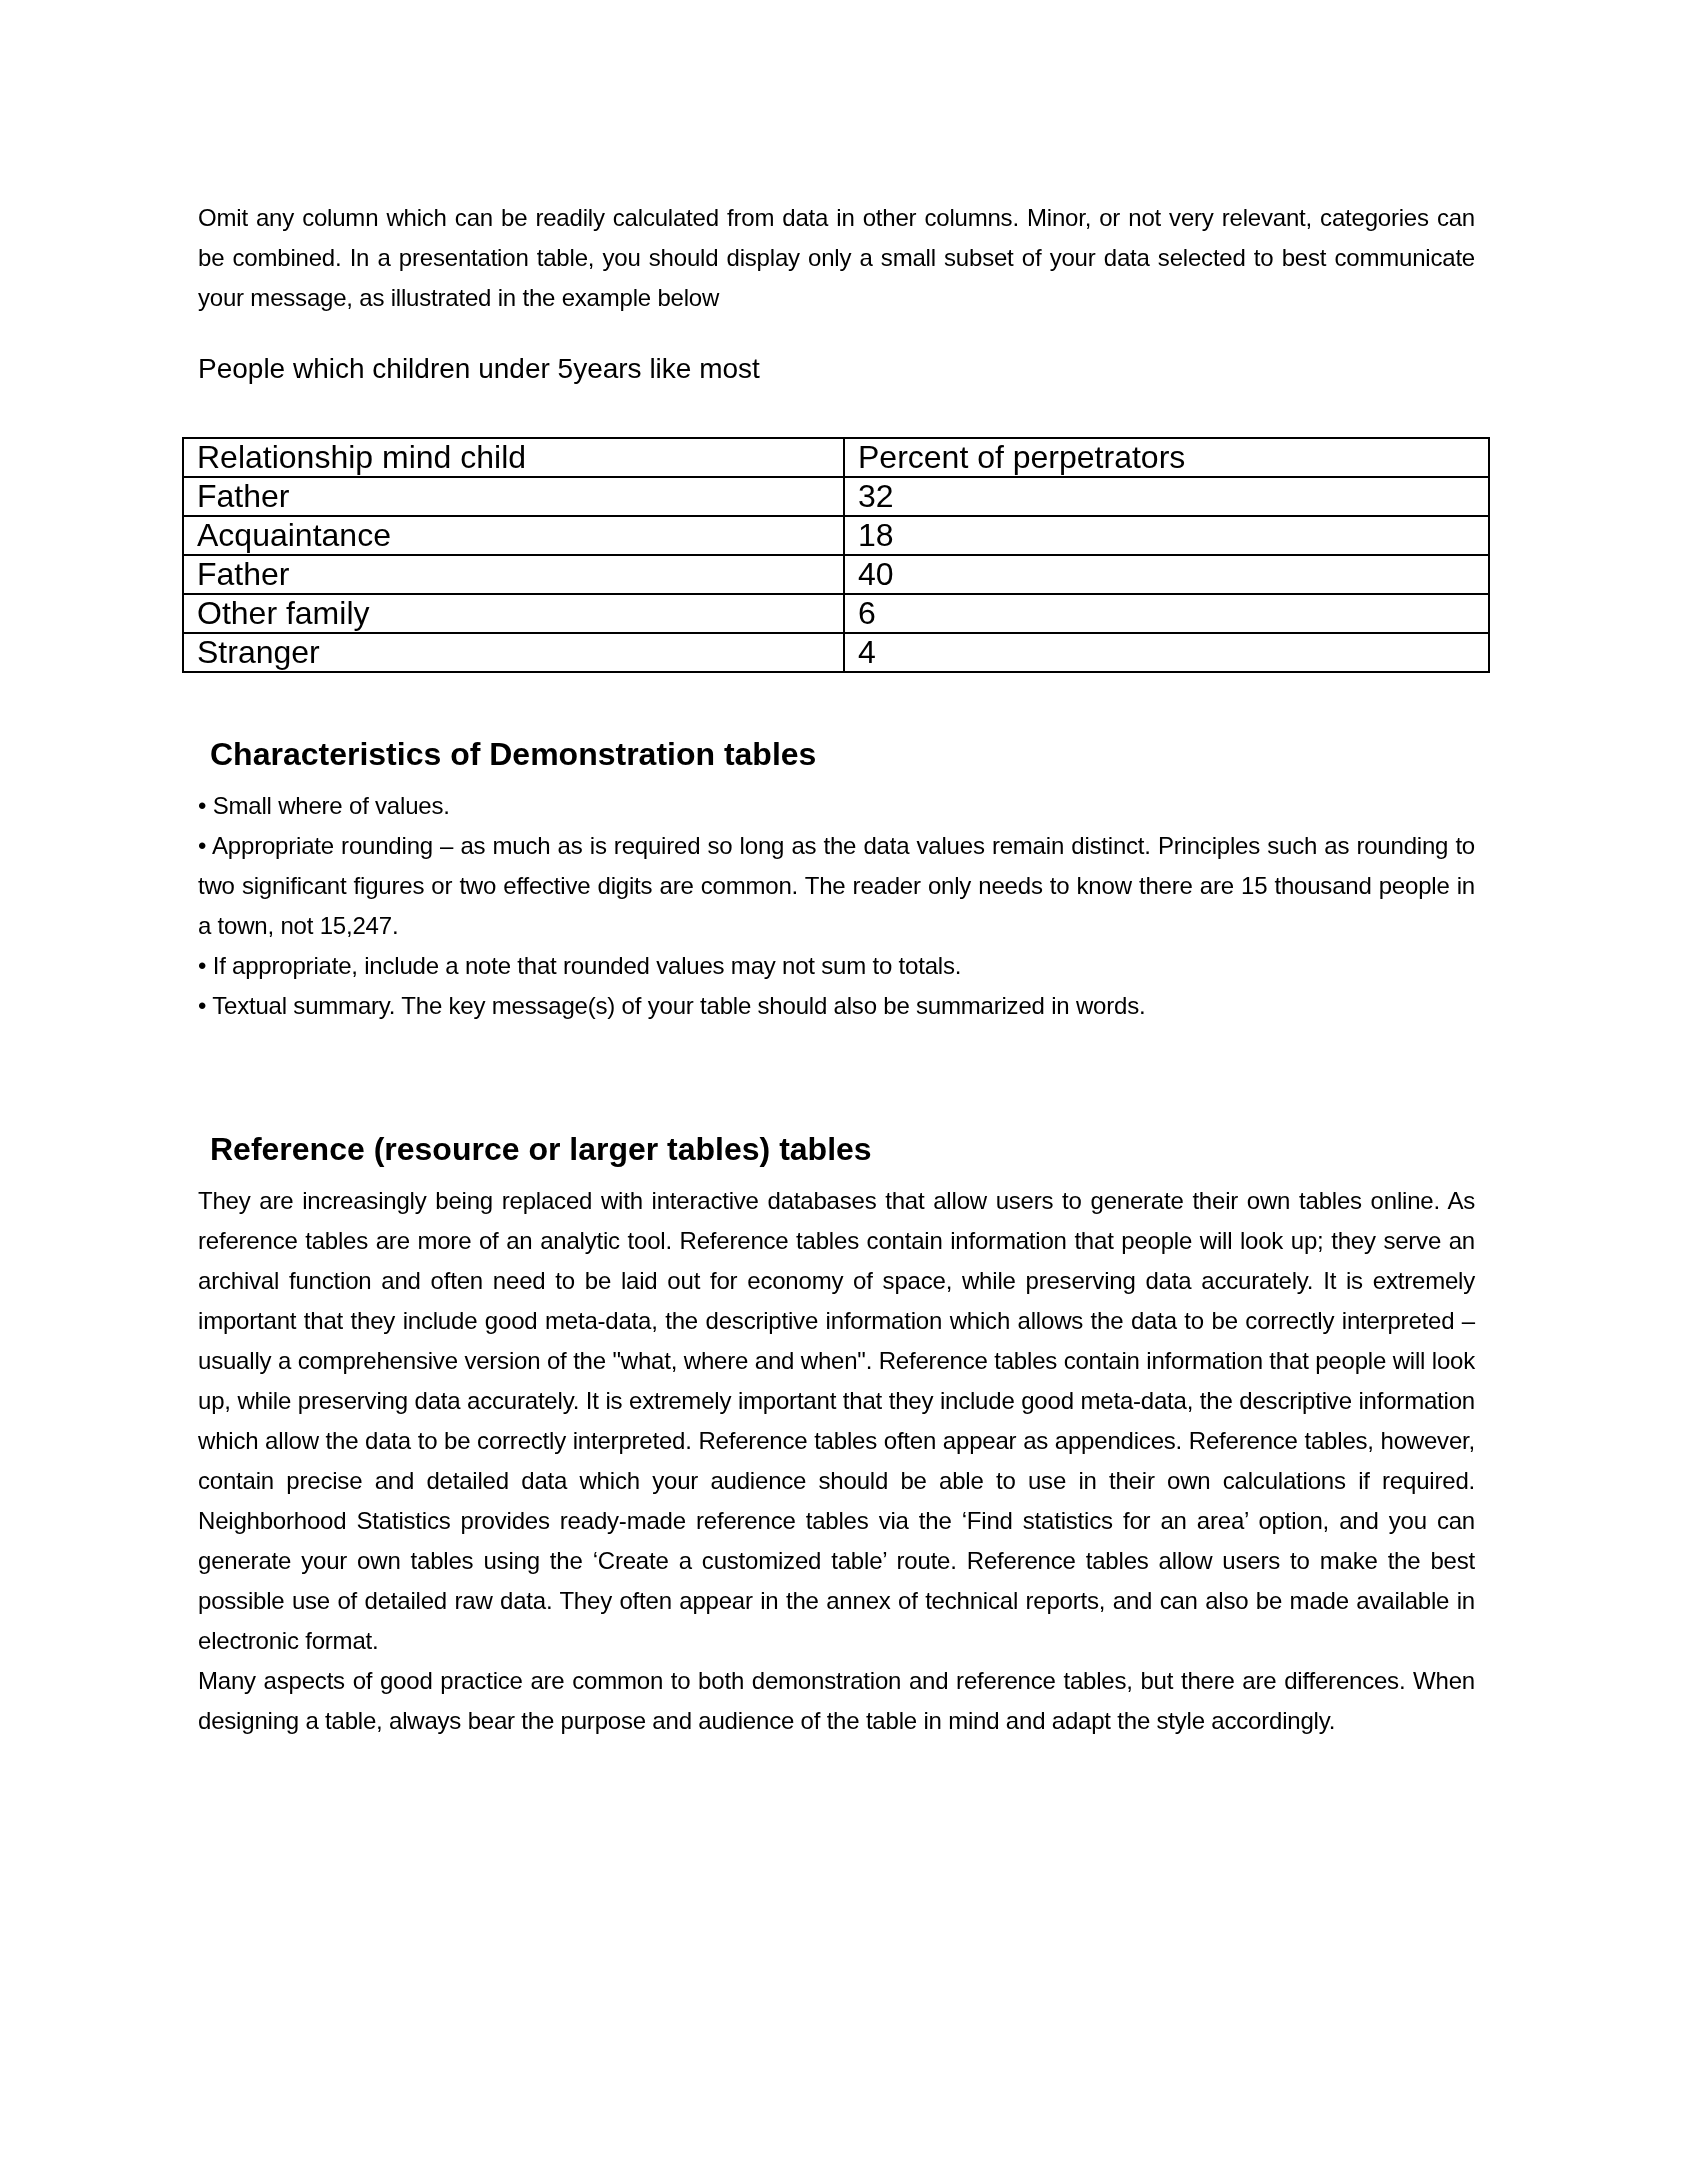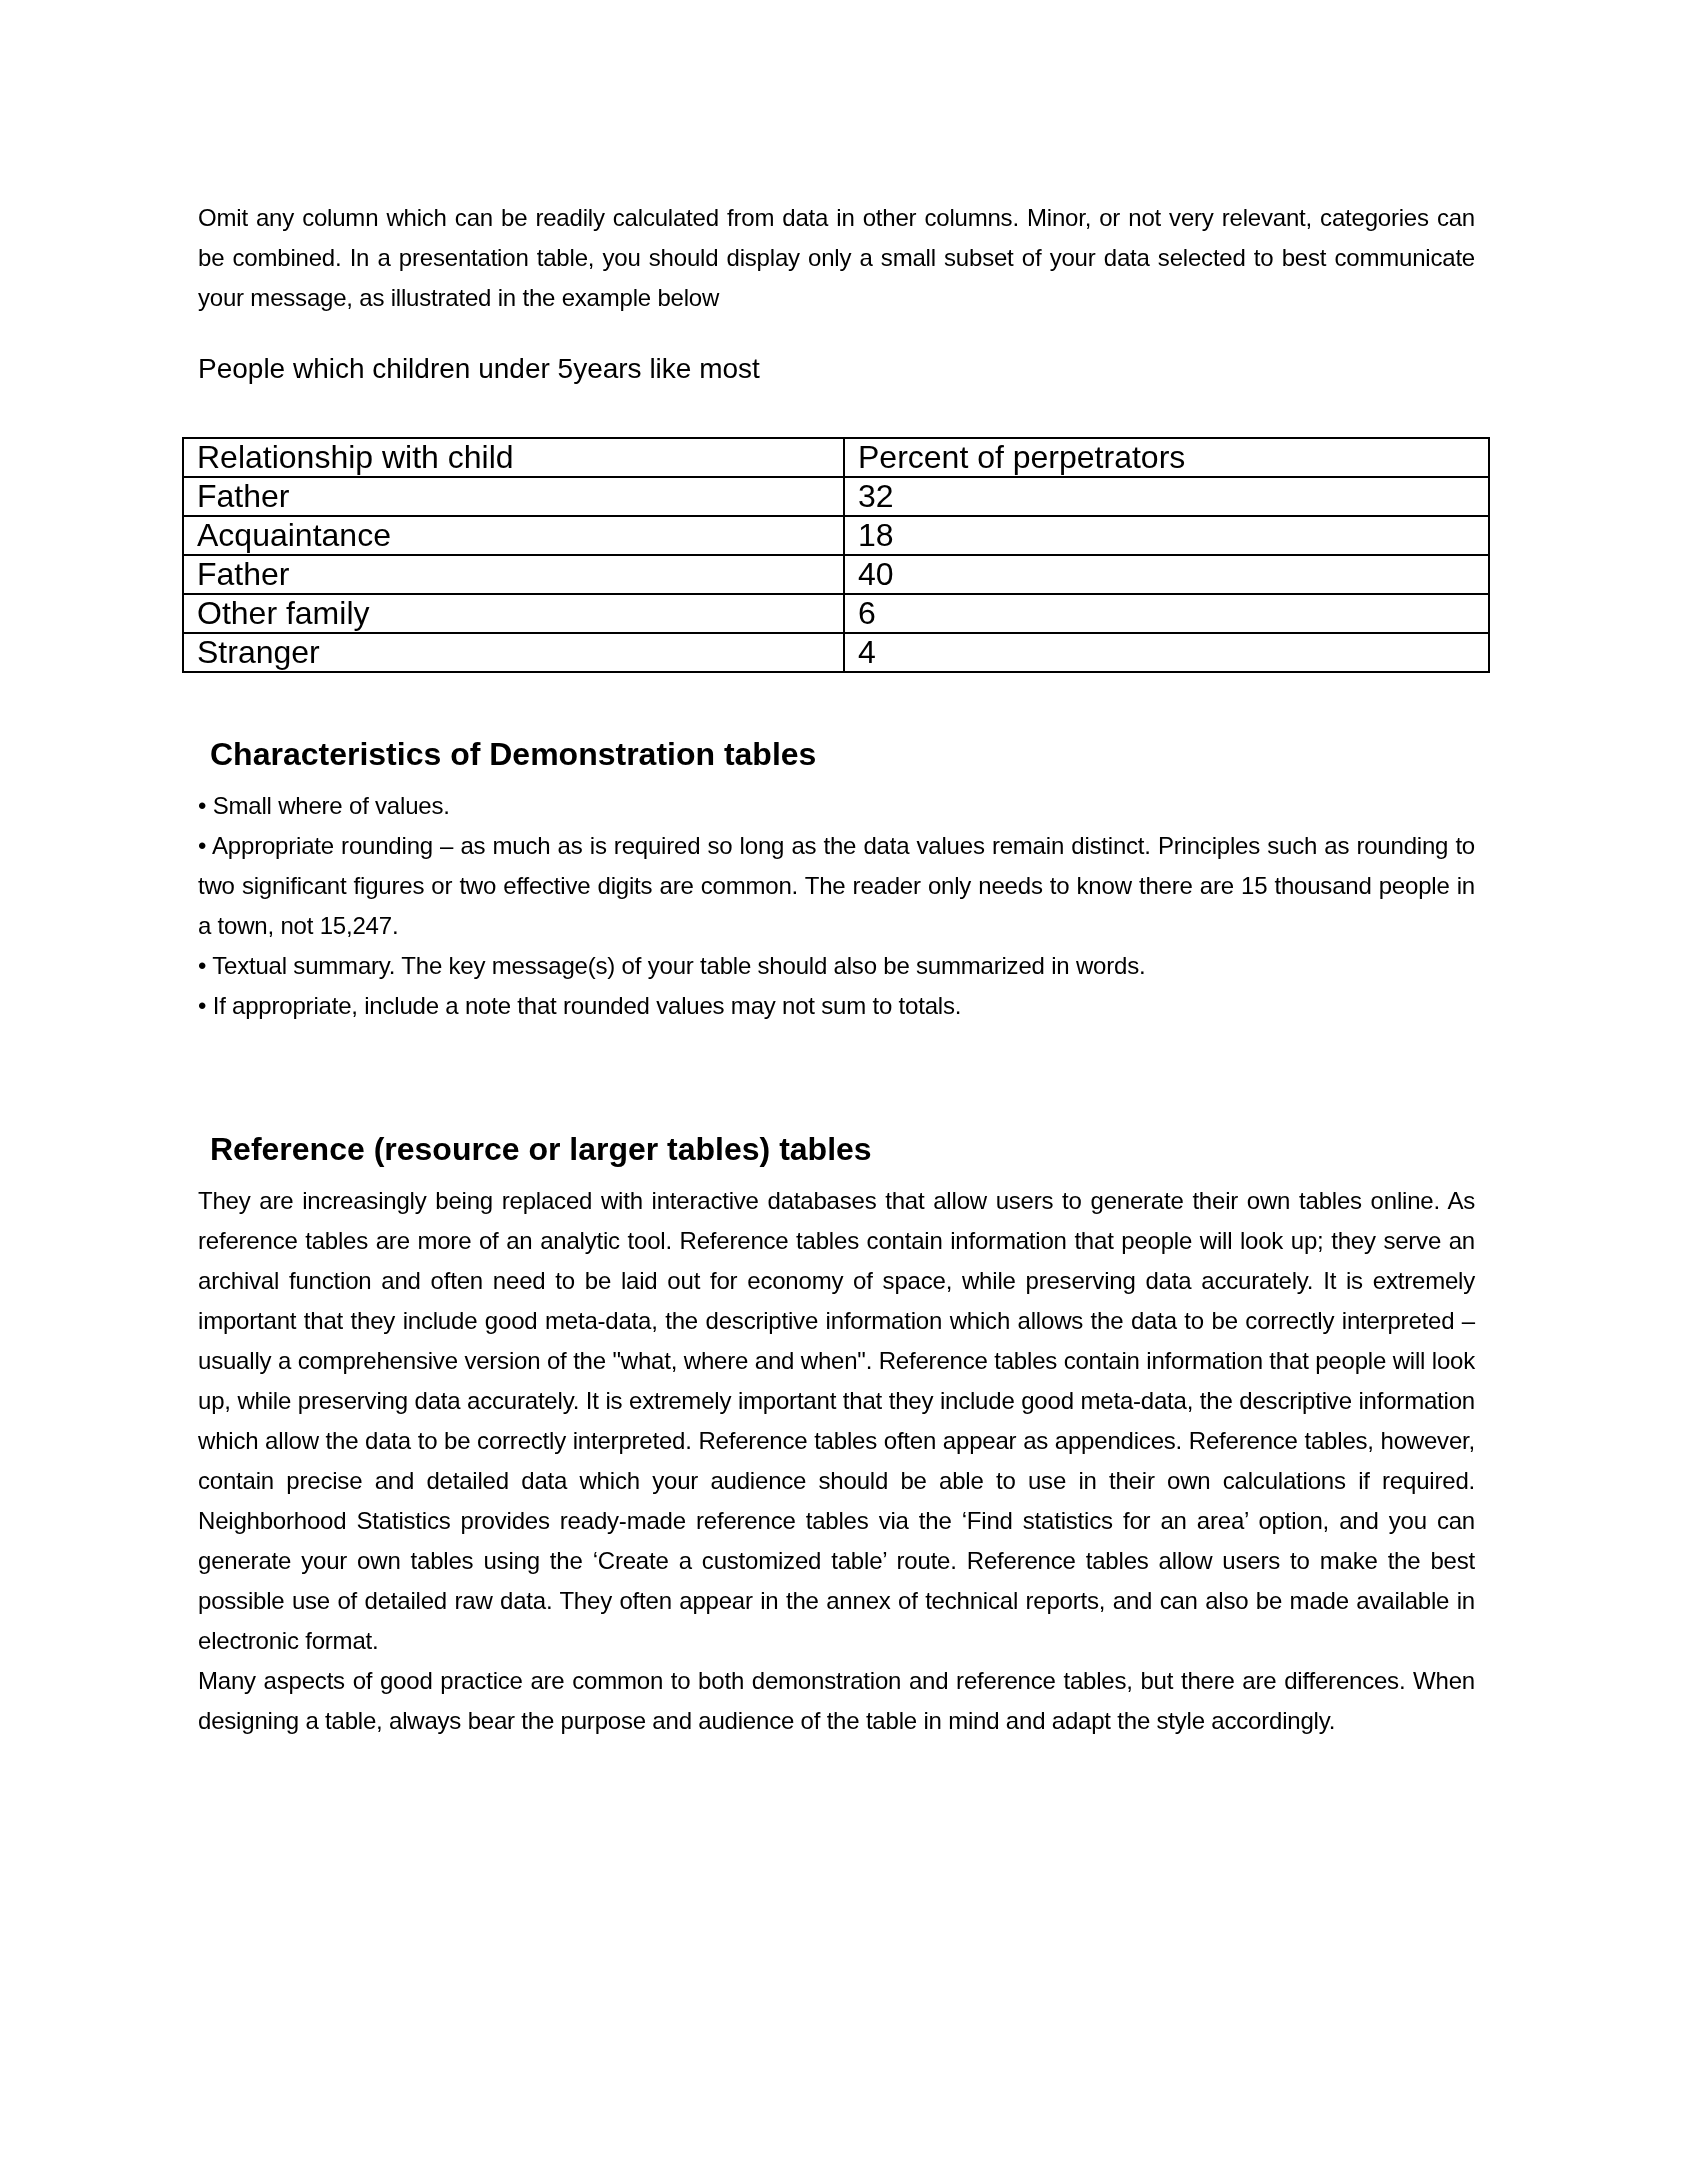--- a/index.html
+++ b/index.html
@@ -21,21 +21,21 @@
 <body>
 
 <div class="page">
   <p class="p last">Omit any column which can be readily calculated from data in other columns. Minor, or not very relevant, categories can be combined. In a presentation table, you should display only a small subset of your data selected to best communicate your message, as illustrated in the example below</p>
   <p class="caption">People which children under 5years like most</p>
 </div>
 
 <table class="t">
   <tbody>
       <tr>
-    <td class="c1">Relationship with child</td>
+    <td class="c1">Relationship mind child</td>
     <td>Percent of perpetrators</td>
   </tr>
   <tr>
     <td class="c1">Father</td>
     <td>32</td>
   </tr>
   <tr>
     <td class="c1">Acquaintance</td>
     <td>18</td>
   </tr>
@@ -51,22 +51,22 @@
     <td class="c1">Stranger</td>
     <td>4</td>
   </tr>
 </tbody>
   </table>
 
 <div class="sec1">
   <p class="h">Characteristics of Demonstration tables</p>
   <p class="p last">• Small where of values.</p>
   <p class="p last">• Appropriate rounding – as much as is required so long as the data values remain distinct. Principles such as rounding to two significant figures or two effective digits are common. The reader only needs to know there are 15 thousand people in a town, not 15,247.</p>
+  <p class="p last">• If appropriate, include a note that rounded values may not sum to totals.</p>
   <p class="p last">• Textual summary. The key message(s) of your table should also be summarized in words.</p>
-  <p class="p last">• If appropriate, include a note that rounded values may not sum to totals.</p>
 </div>
 
 <div class="sec2">
   <p class="h">Reference (resource or larger tables) tables</p>
   <p class="p last">They are increasingly being replaced with interactive databases that allow users to generate their own tables online. As reference tables are more of an analytic tool. Reference tables contain information that people will look up; they serve an archival function and often need to be laid out for economy of space, while preserving data accurately. It is extremely important that they include good meta-data, the descriptive information which allows the data to be correctly interpreted – usually a comprehensive version of the "what, where and when". Reference tables contain information that people will look up, while preserving data accurately. It is extremely important that they include good meta-data, the descriptive information which allow the data to be correctly interpreted. Reference tables often appear as appendices. Reference tables, however, contain precise and detailed data which your audience should be able to use in their own calculations if required. Neighborhood Statistics provides ready-made reference tables via the ‘Find statistics for an area’ option, and you can generate your own tables using the ‘Create a customized table’ route. Reference tables allow users to make the best possible use of detailed raw data. They often appear in the annex of technical reports, and can also be made available in electronic format.</p>
   <p class="p last">Many aspects of good practice are common to both demonstration and reference tables, but there are differences. When designing a table, always bear the purpose and audience of the table in mind and adapt the style accordingly.</p>
 </div>
 
 
 </body></html>

